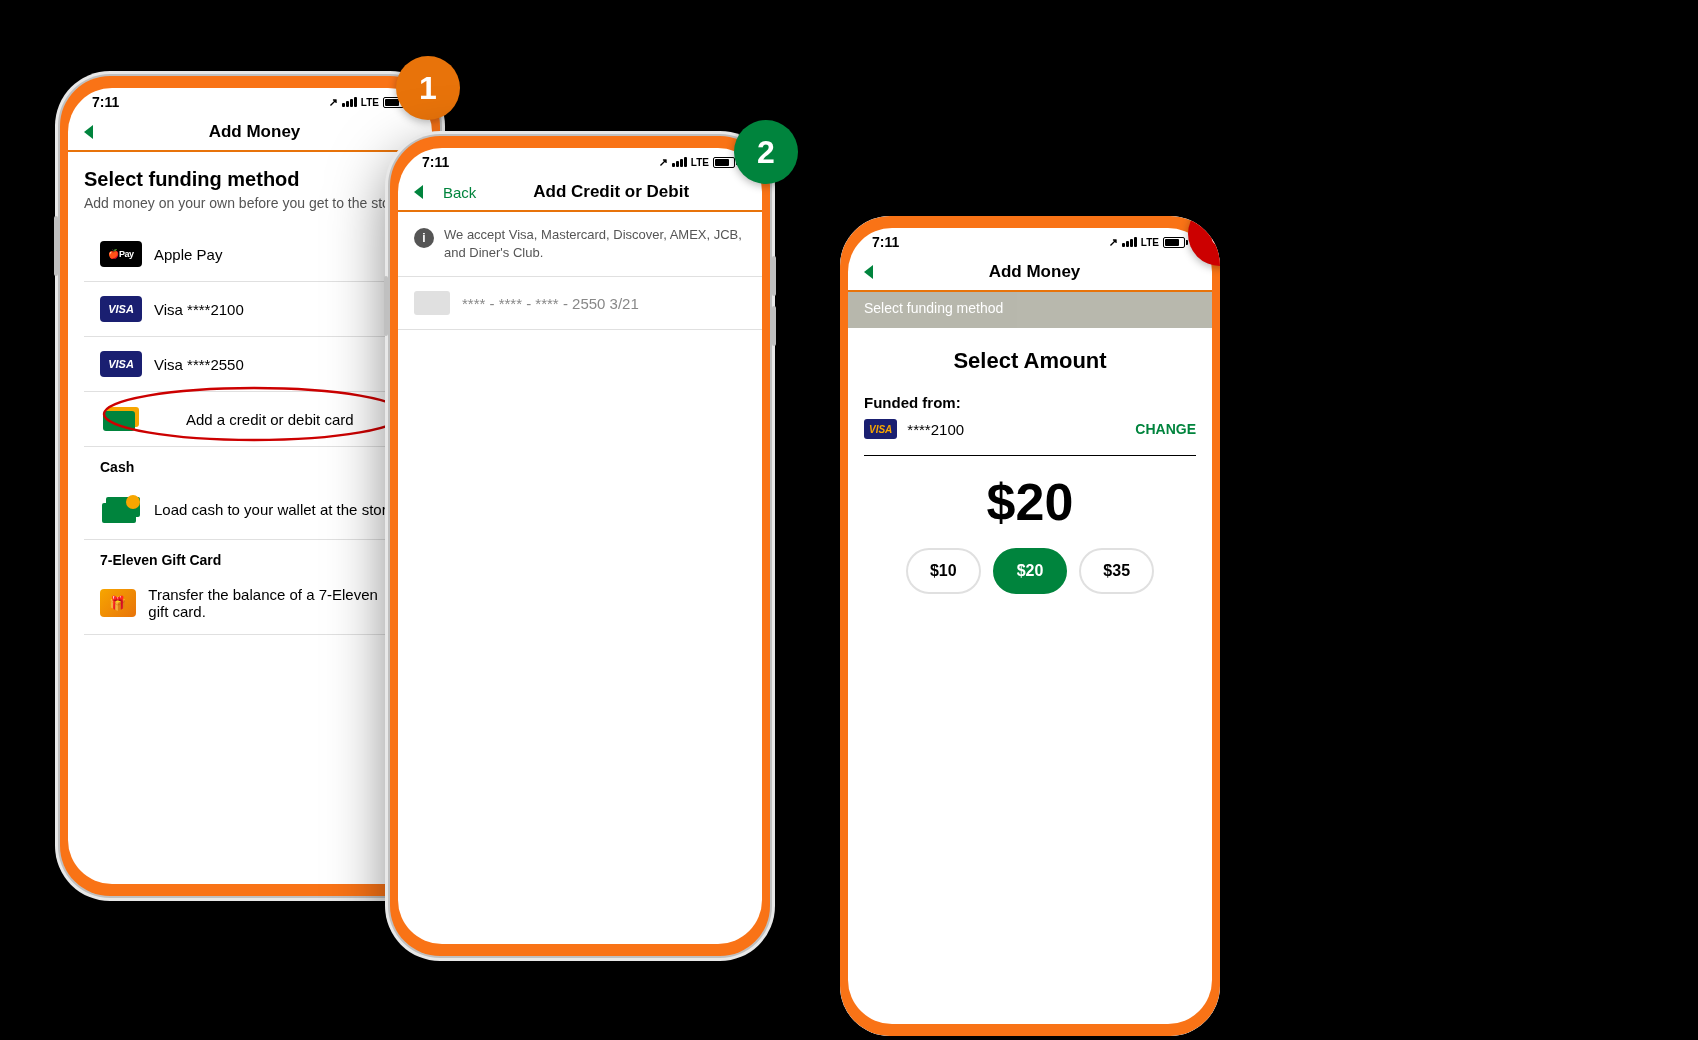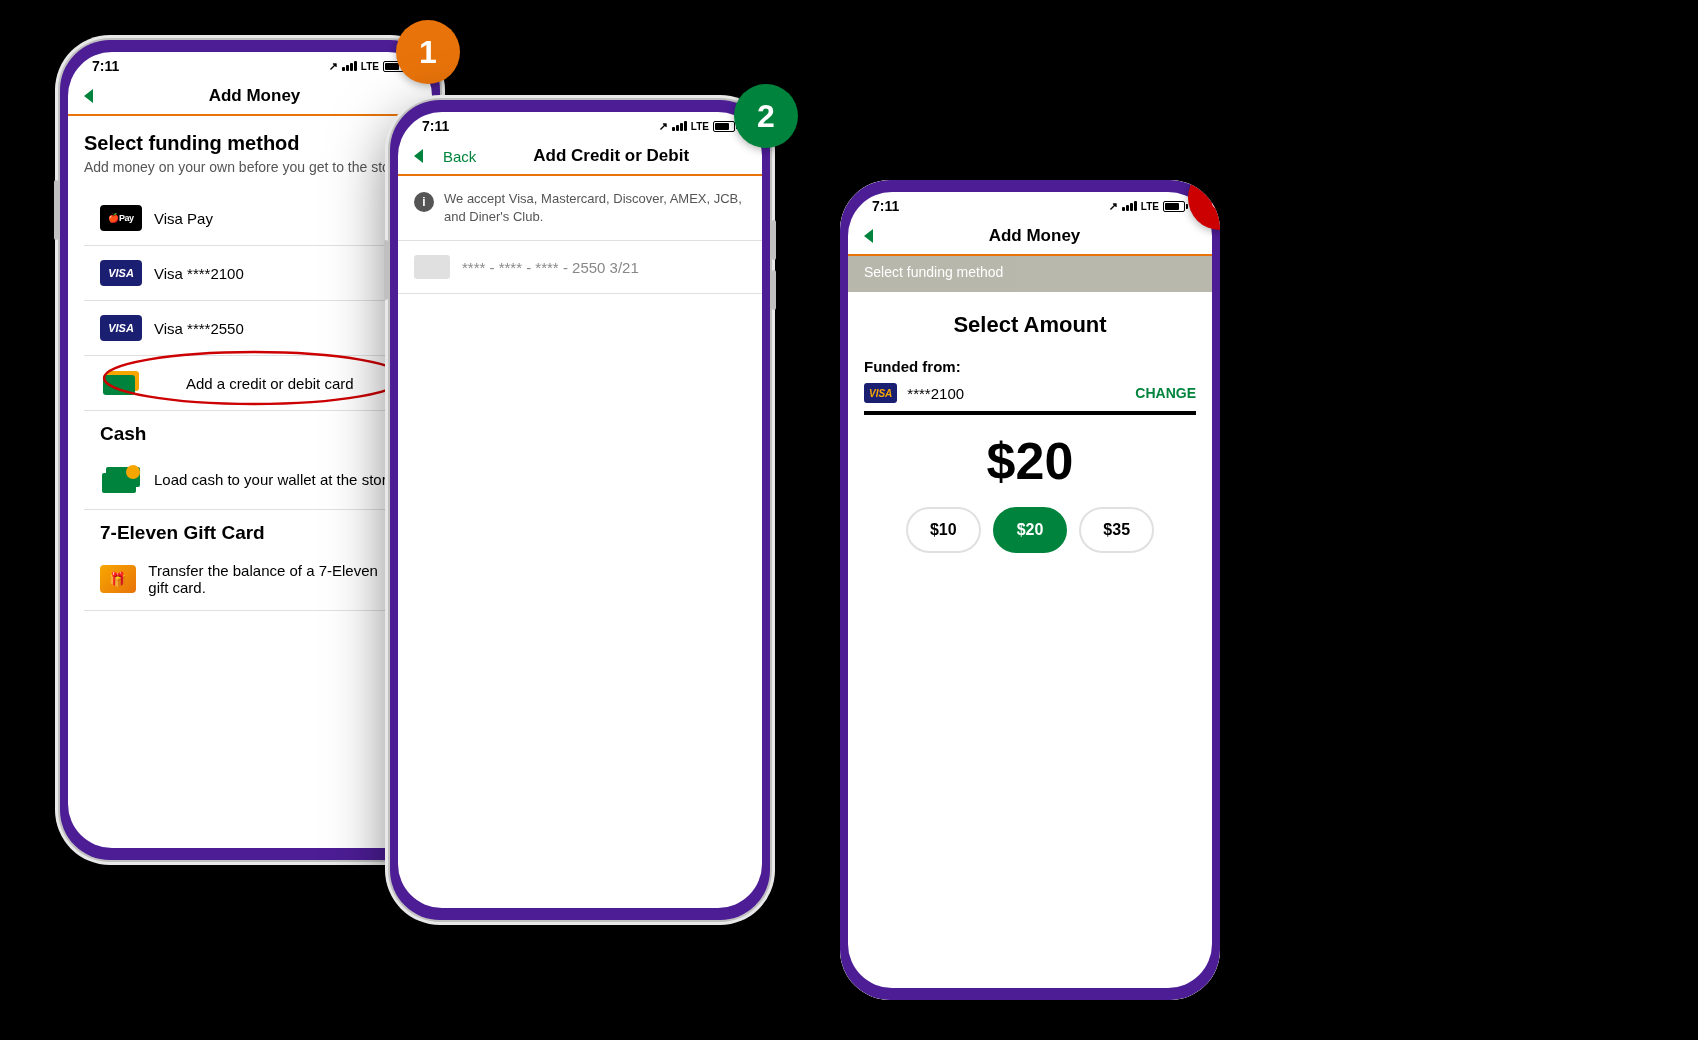--- a/index.html
+++ b/index.html
@@ -11,23 +11,24 @@
       align-items: center;
       justify-content: center;
       font-family: -apple-system, BlinkMacSystemFont, 'Helvetica Neue', Arial, sans-serif;
       overflow: hidden;
       position: relative;
     }
 
     
     .phone {
       position: absolute;
-      background: #4c1d95;
+      background: #f97316;
       border-radius: 50px;
       box-shadow: 0 0 0 2px #c0c0c0, 0 0 0 5px #e8e8e8, 0 20px 60px rgba(0,0,0,0.5);
+      margin-top: 36px;
     }
 
     
     .phone-1 {
       width: 380px;
       height: 820px;
       left: 60px;
       top: 40px;
       z-index: 1;
     }
@@ -302,21 +303,21 @@
       height: 28px;
       background: linear-gradient(135deg, #f7a600, #e8730a);
       border-radius: 4px;
       display: flex;
       align-items: center;
       justify-content: center;
     }
 
     .section-header {
       padding: 12px 16px 4px;
-      font-size: 19px;
+      font-size: 14px;
       font-weight: 700;
       color: #000;
     }
 
     
     .step-badge {
       position: absolute;
       width: 64px;
       height: 64px;
       border-radius: 50%;
@@ -444,22 +445,22 @@
     .select-amount-title {
       font-size: 22px;
       font-weight: 700;
       color: #000;
       text-align: center;
       margin-bottom: 20px;
     }
 
     .funded-from {
       margin-bottom: 16px;
-      padding-bottom: 8px;
-      border-bottom: 4px solid #000000;
+      padding-bottom: 16px;
+      border-bottom: 1px solid #000000;
     }
 
     .funded-label {
       font-size: 15px;
       font-weight: 700;
       color: #000;
       margin-bottom: 8px;
     }
 
     .funded-row {
@@ -581,21 +582,21 @@
     <div class="screen-content p16">
       <div class="section-title">Select funding method</div>
       <div class="section-subtitle">Add money on your own before you get to the store.</div>
 
       <ul class="funding-list">
 
         <li class="funding-item">
           <div class="apple-pay-icon">
             <span>🍎Pay</span>
           </div>
-          <span>Visa Pay</span>
+          <span>Apple Pay</span>
         </li>
 
         <li class="funding-item">
           <div class="visa-badge">
             <span>VISA</span>
           </div>
           <span>Visa ****2100</span>
         </li>
 
         <li class="funding-item">

